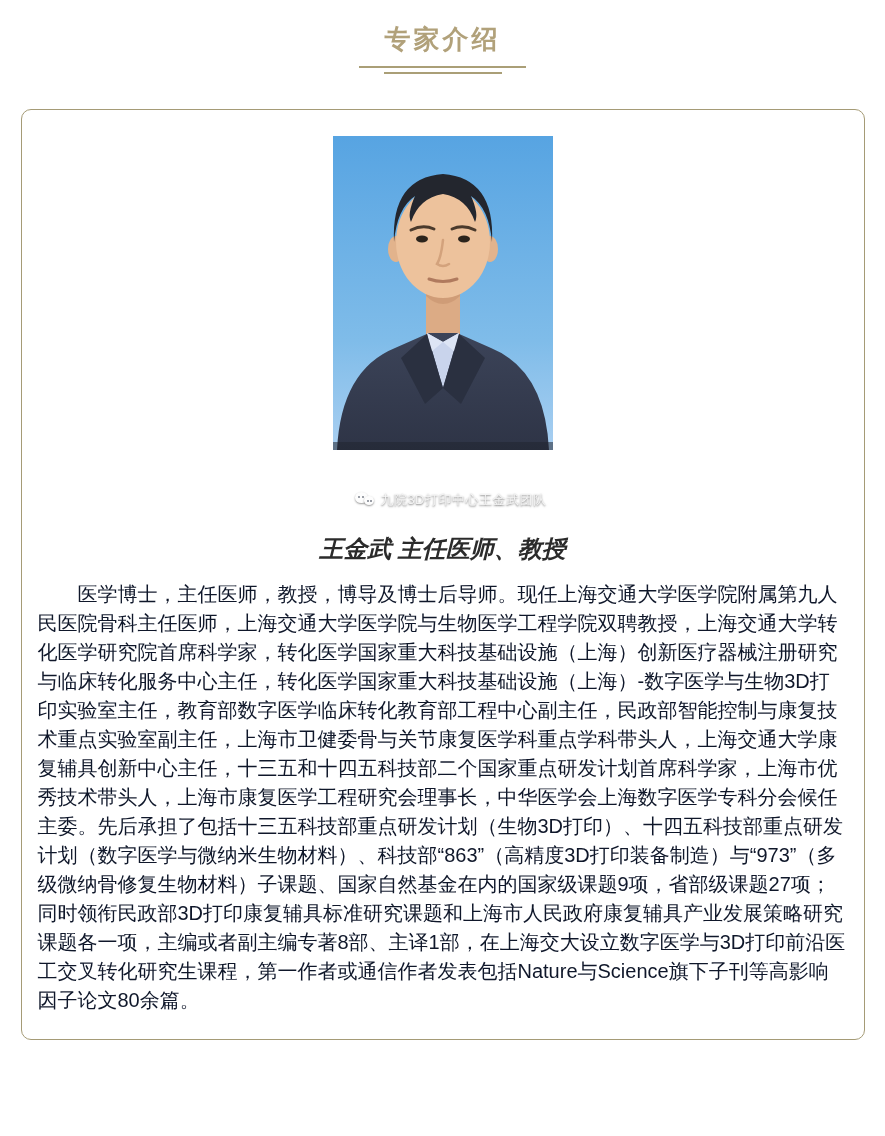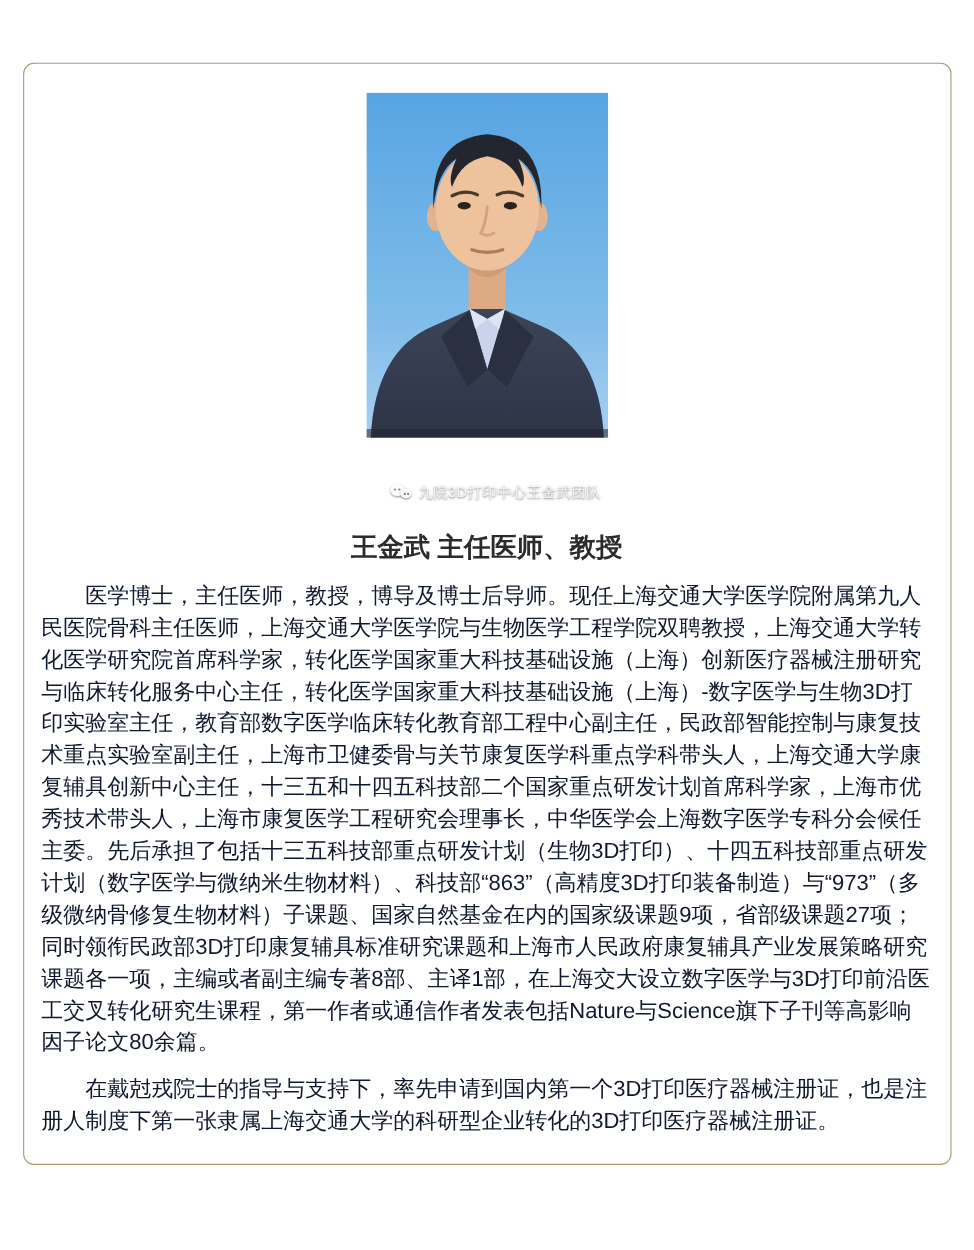--- a/index.html
+++ b/index.html
@@ -76,39 +76,45 @@
   .wm-icon .d1 { left: 3px; top: 4px; }
   .wm-icon .d2 { left: 7px; top: 4px; }
   .wm-icon .d3 { left: 12px; top: 8px; }
   .wm-icon .d4 { left: 15px; top: 8px; }
   .expert-name {
     text-align: center;
     font-size: 24px;
     font-weight: 700;
     color: #2b2b2b;
     margin-top: 17px;
+    font-style: italic;
   }
   .bio {
     margin-top: 15px;
     font-size: 20px;
     line-height: 29px;
     color: #0f172a;
     text-align: left;
   }
   .bio p {
     text-indent: 2em;
     margin-bottom: 13px;
   }
   .bio p:last-child { margin-bottom: 0; }
 </style>
 </head>
 <body>
 
 <div class="page">
 
+  <div class="header">
+    <div class="page-title">专家介绍</div>
+    <div class="underline-long"></div>
+    <div class="underline-short"></div>
+  </div>
 
   <div class="card">
 
     <div class="photo-wrap">
       <svg viewBox="0 0 220 314" xmlns="http://www.w3.org/2000/svg">
         <defs>
           <linearGradient id="sky" x1="0" y1="0" x2="0" y2="1">
             <stop offset="0" stop-color="#57a4e2"></stop>
             <stop offset="0.65" stop-color="#7fbce9"></stop>
             <stop offset="1" stop-color="#a9cff1"></stop>
@@ -162,17 +168,16 @@
             <span class="dot d4"></span>
         </span>
         <span>九院3D打印中心王金武团队</span>
       </div>
     </div>
 
     <div class="expert-name">王金武 主任医师、教授</div>
 
     <div class="bio">
       <p>医学博士，主任医师，教授，博导及博士后导师。现任上海交通大学医学院附属第九人民医院骨科主任医师，上海交通大学医学院与生物医学工程学院双聘教授，上海交通大学转化医学研究院首席科学家，转化医学国家重大科技基础设施（上海）创新医疗器械注册研究与临床转化服务中心主任，转化医学国家重大科技基础设施（上海）-数字医学与生物3D打印实验室主任，教育部数字医学临床转化教育部工程中心副主任，民政部智能控制与康复技术重点实验室副主任，上海市卫健委骨与关节康复医学科重点学科带头人，上海交通大学康复辅具创新中心主任，十三五和十四五科技部二个国家重点研发计划首席科学家，上海市优秀技术带头人，上海市康复医学工程研究会理事长，中华医学会上海数字医学专科分会候任主委。先后承担了包括十三五科技部重点研发计划（生物3D打印）、十四五科技部重点研发计划（数字医学与微纳米生物材料）、科技部“863”（高精度3D打印装备制造）与“973”（多级微纳骨修复生物材料）子课题、国家自然基金在内的国家级课题9项，省部级课题27项；同时领衔民政部3D打印康复辅具标准研究课题和上海市人民政府康复辅具产业发展策略研究课题各一项，主编或者副主编专著8部、主译1部，在上海交大设立数字医学与3D打印前沿医工交叉转化研究生课程，第一作者或通信作者发表包括Nature与Science旗下子刊等高影响因子论文80余篇。</p>
-      <p>在戴尅戎院士的指导与支持下，率先申请到国内第一个3D打印医疗器械注册证，也是注册人制度下第一张隶属上海交通大学的科研型企业转化的3D打印医疗器械注册证。</p>
     </div>
 
   </div>
 </div>
 
 </body></html>

